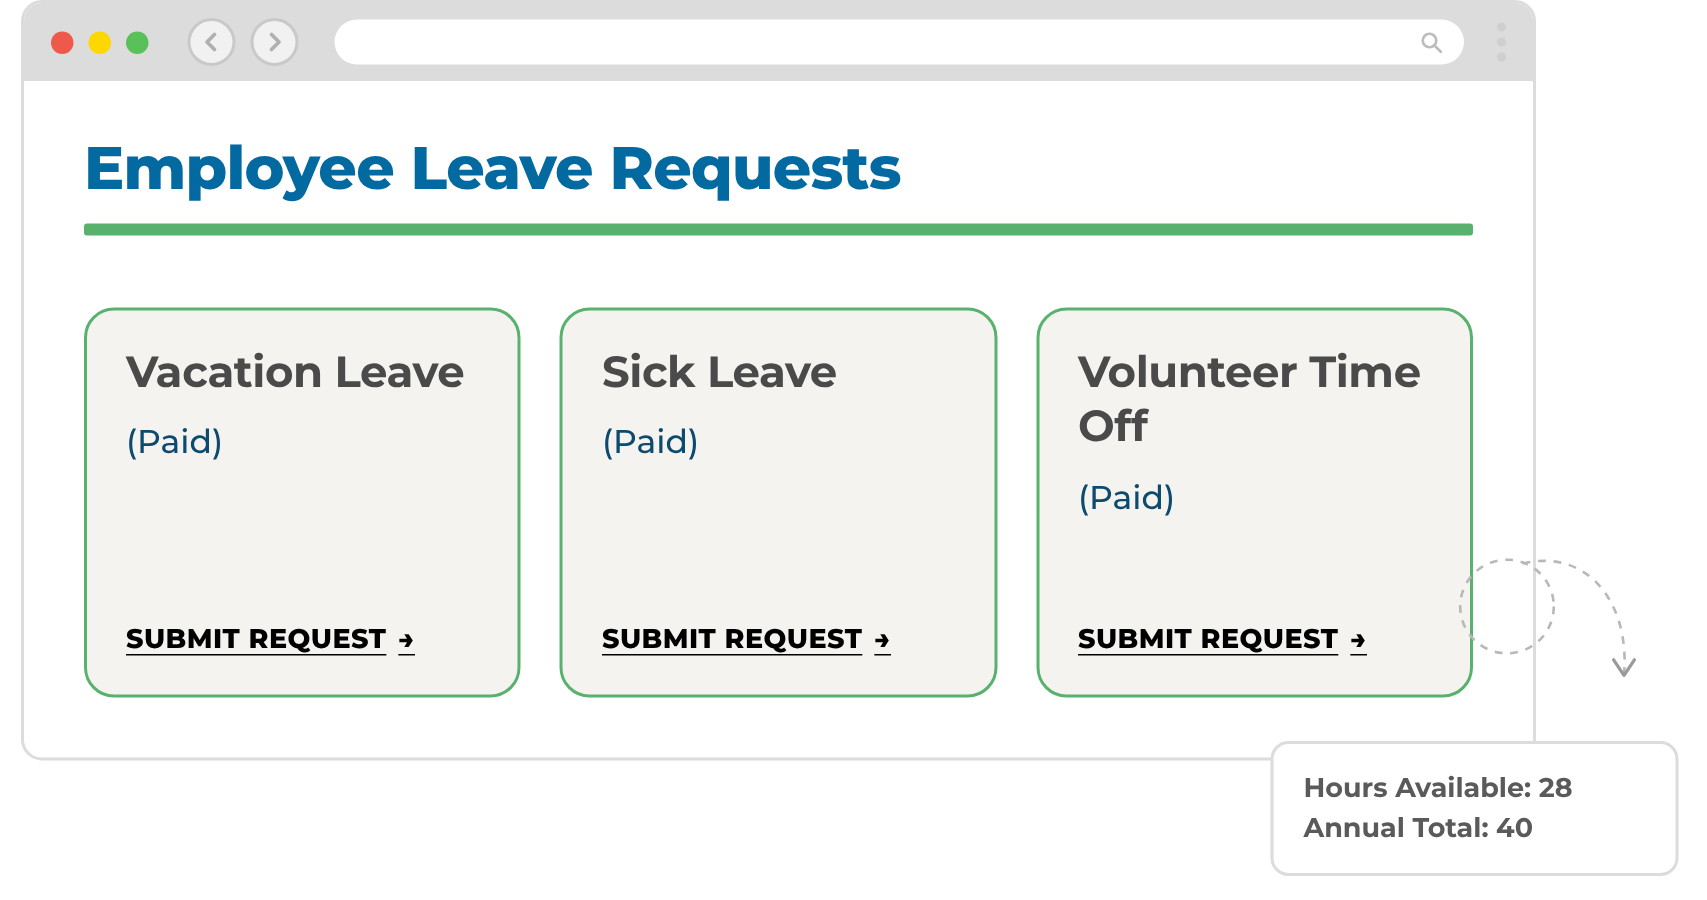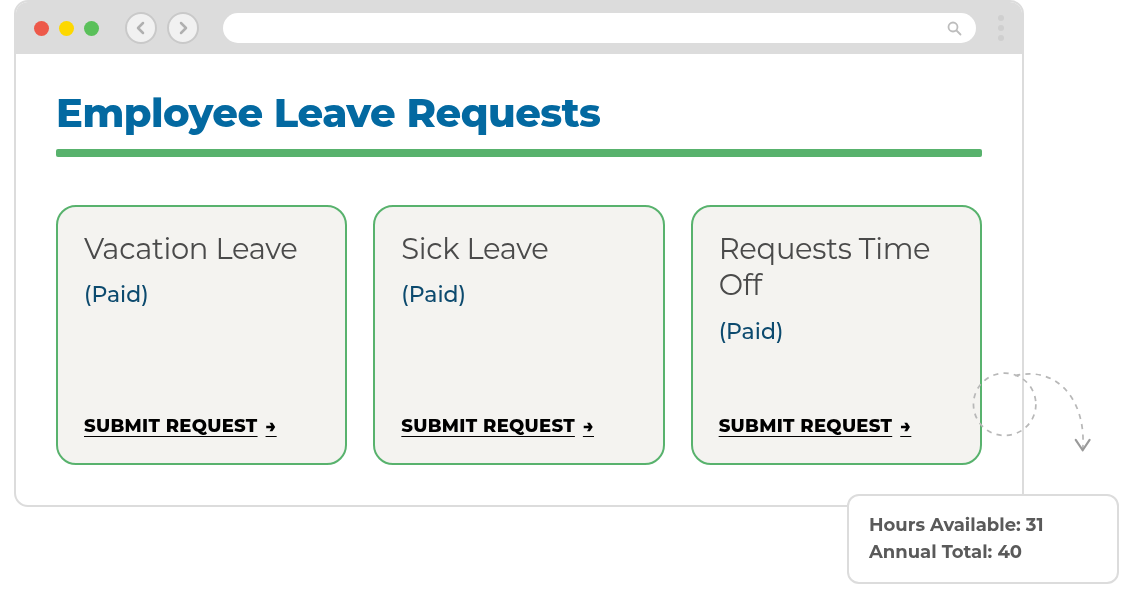--- a/index.html
+++ b/index.html
@@ -113,21 +113,21 @@
       background: #f4f3f0;
       border: 2px solid #58b26d;
       border-radius: 20px;
       padding: 24px 26px 26px 26px;
       min-height: 260px;
       display: flex;
       flex-direction: column;
     }
     .card-title {
       font-size: 29px;
-      font-weight: 400;
+      font-weight: 700;
       color: #4a4a4a;
       line-height: 1.25;
       letter-spacing: -0.3px;
     }
     .card-subtitle {
       font-size: 22px;
       color: #0c4a6e;
       margin-top: 14px;
       font-weight: 500;
     }
@@ -233,36 +233,36 @@
         <div class="card-subtitle">(Paid)</div>
         <div class="card-action">
           <a class="submit-link">
             <span>SUBMIT REQUEST</span>
             <span class="arrow-right">→</span>
           </a>
         </div>
       </div>
 
       <div class="card">
-        <div class="card-title">Requests Time Off</div>
+        <div class="card-title">Volunteer Time Off</div>
         <div class="card-subtitle">(Paid)</div>
         <div class="card-action">
           <a class="submit-link">
             <span>SUBMIT REQUEST</span>
             <span class="arrow-right">→</span>
           </a>
         </div>
       </div>
 
     </div>
   </div>
 </div>
 
 <svg class="callout-arrow" width="150" height="150" viewBox="0 0 150 150">
   <circle cx="40" cy="65" r="36" stroke="#b8b8b8" stroke-width="2" stroke-dasharray="6 6" fill="none"></circle>
   <path d="M 52 32 C 100 20, 135 60, 130 118" stroke="#b8b8b8" stroke-width="2" stroke-dasharray="6 6" fill="none"></path>
   <path d="M 130 118 L 122 106 M 130 118 L 138 106" stroke="#9a9a9a" stroke-width="2.5" fill="none" stroke-linecap="round"></path>
 </svg>
 
 <div class="tooltip">
-  <div class="tooltip-line">Hours Available: 31</div>
+  <div class="tooltip-line">Hours Available: 28</div>
   <div class="tooltip-line">Annual Total: 40</div>
 </div>
 
 </body></html>

